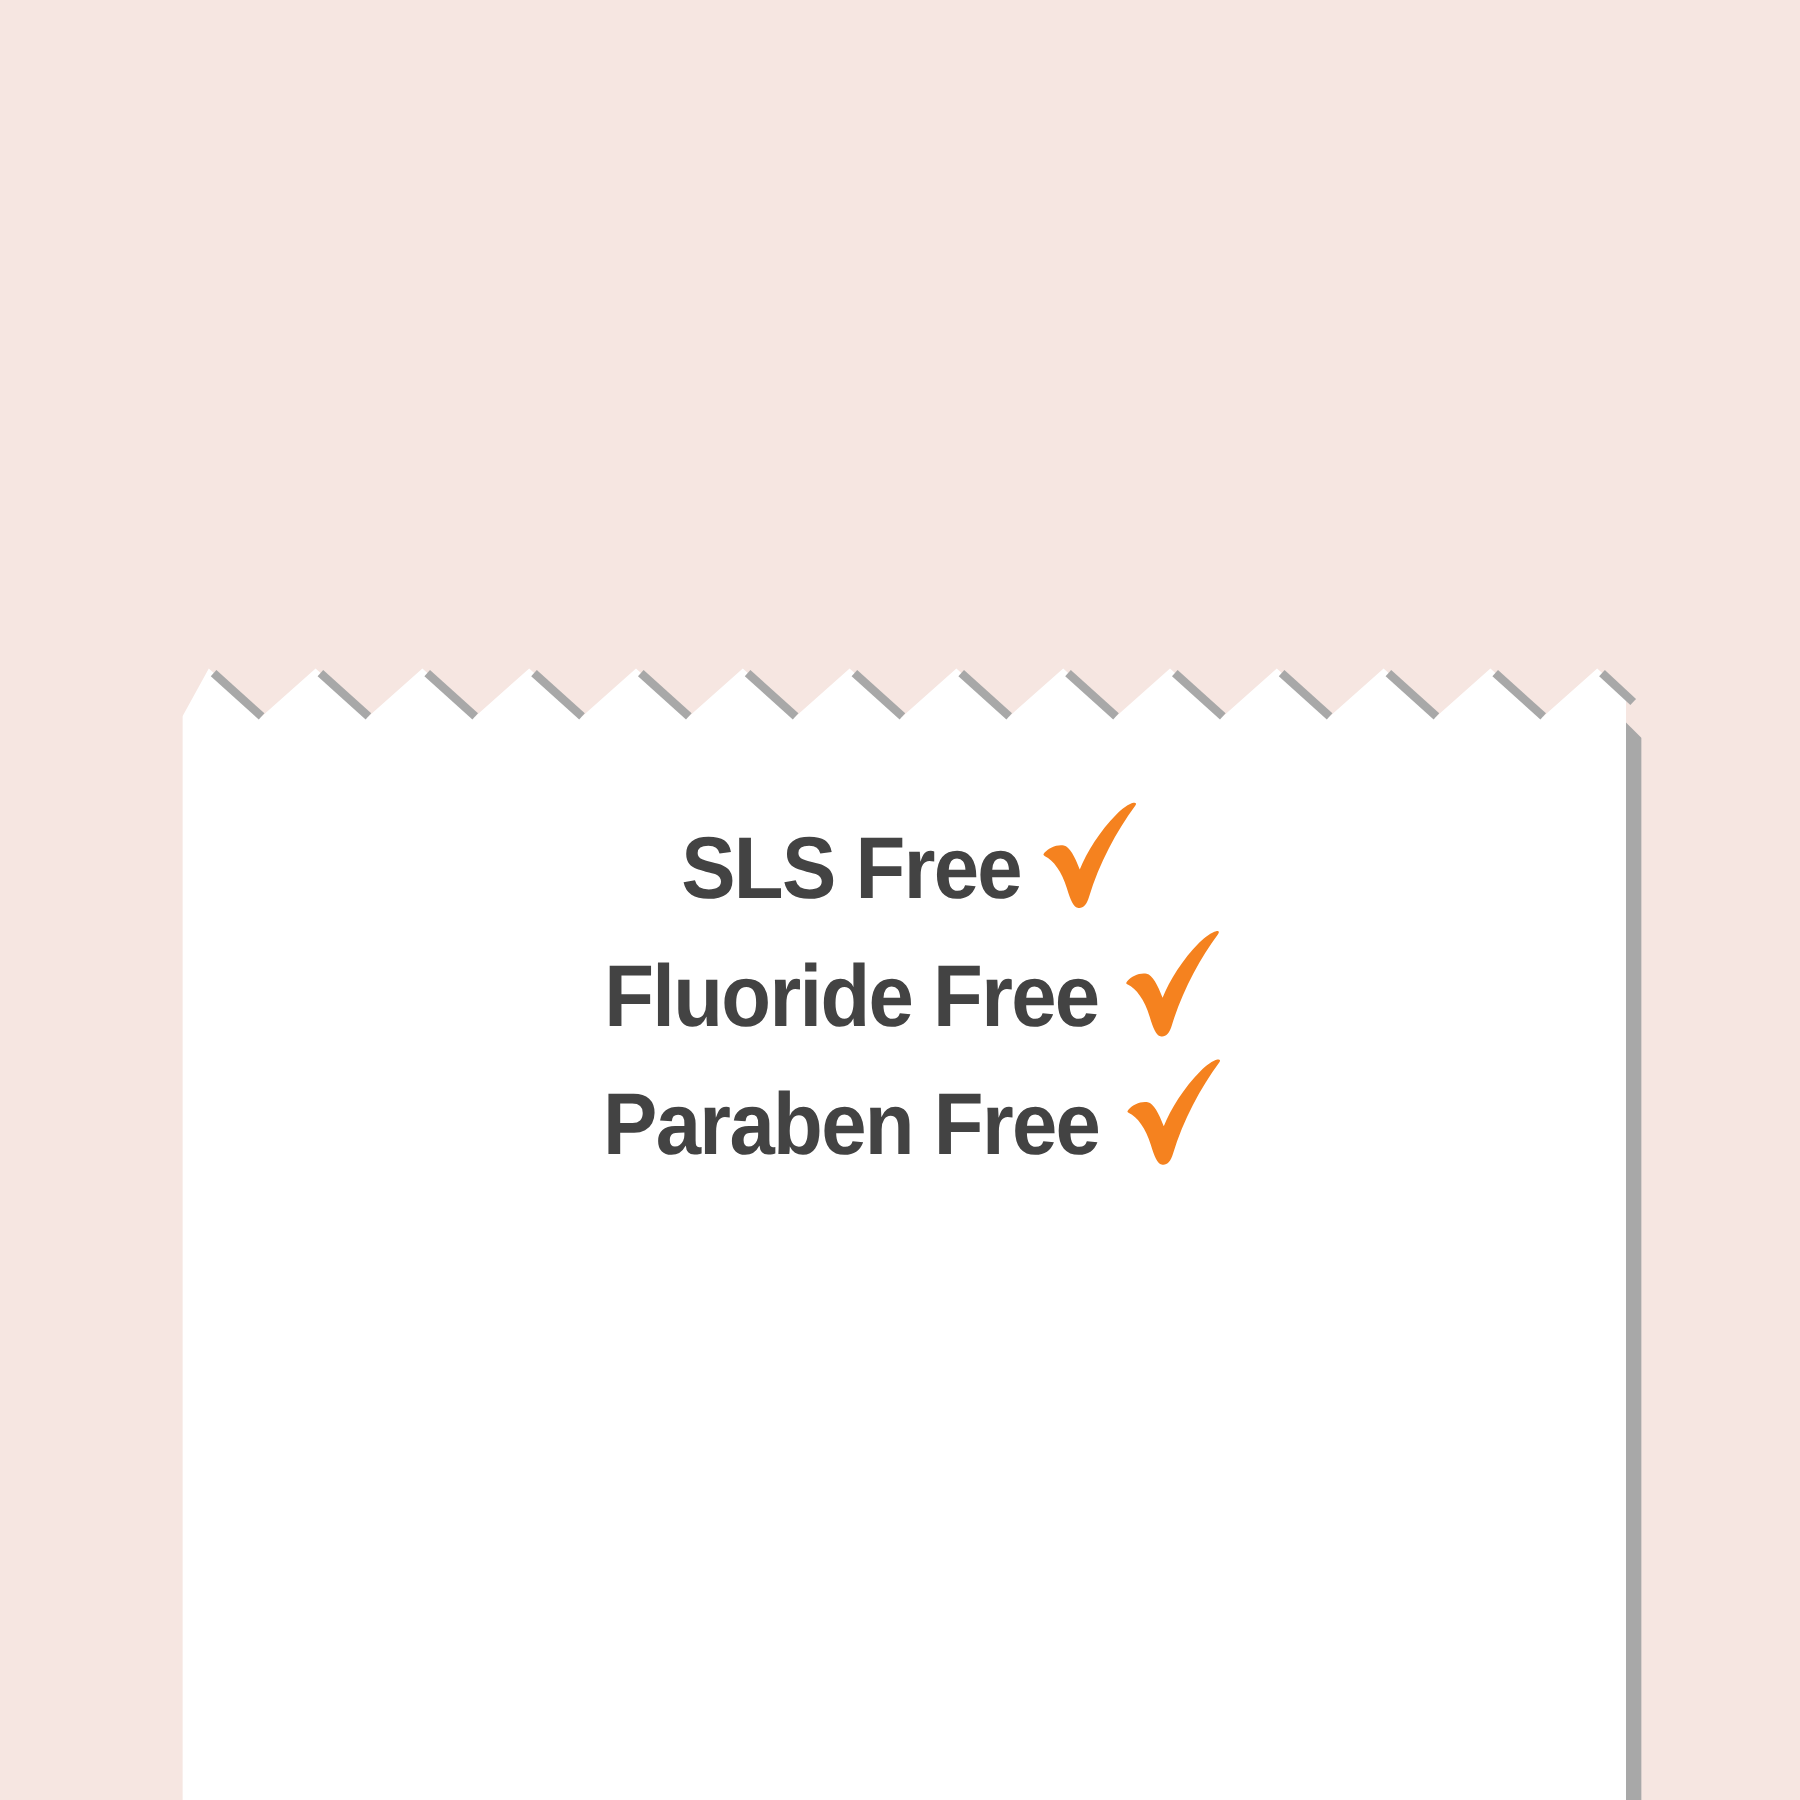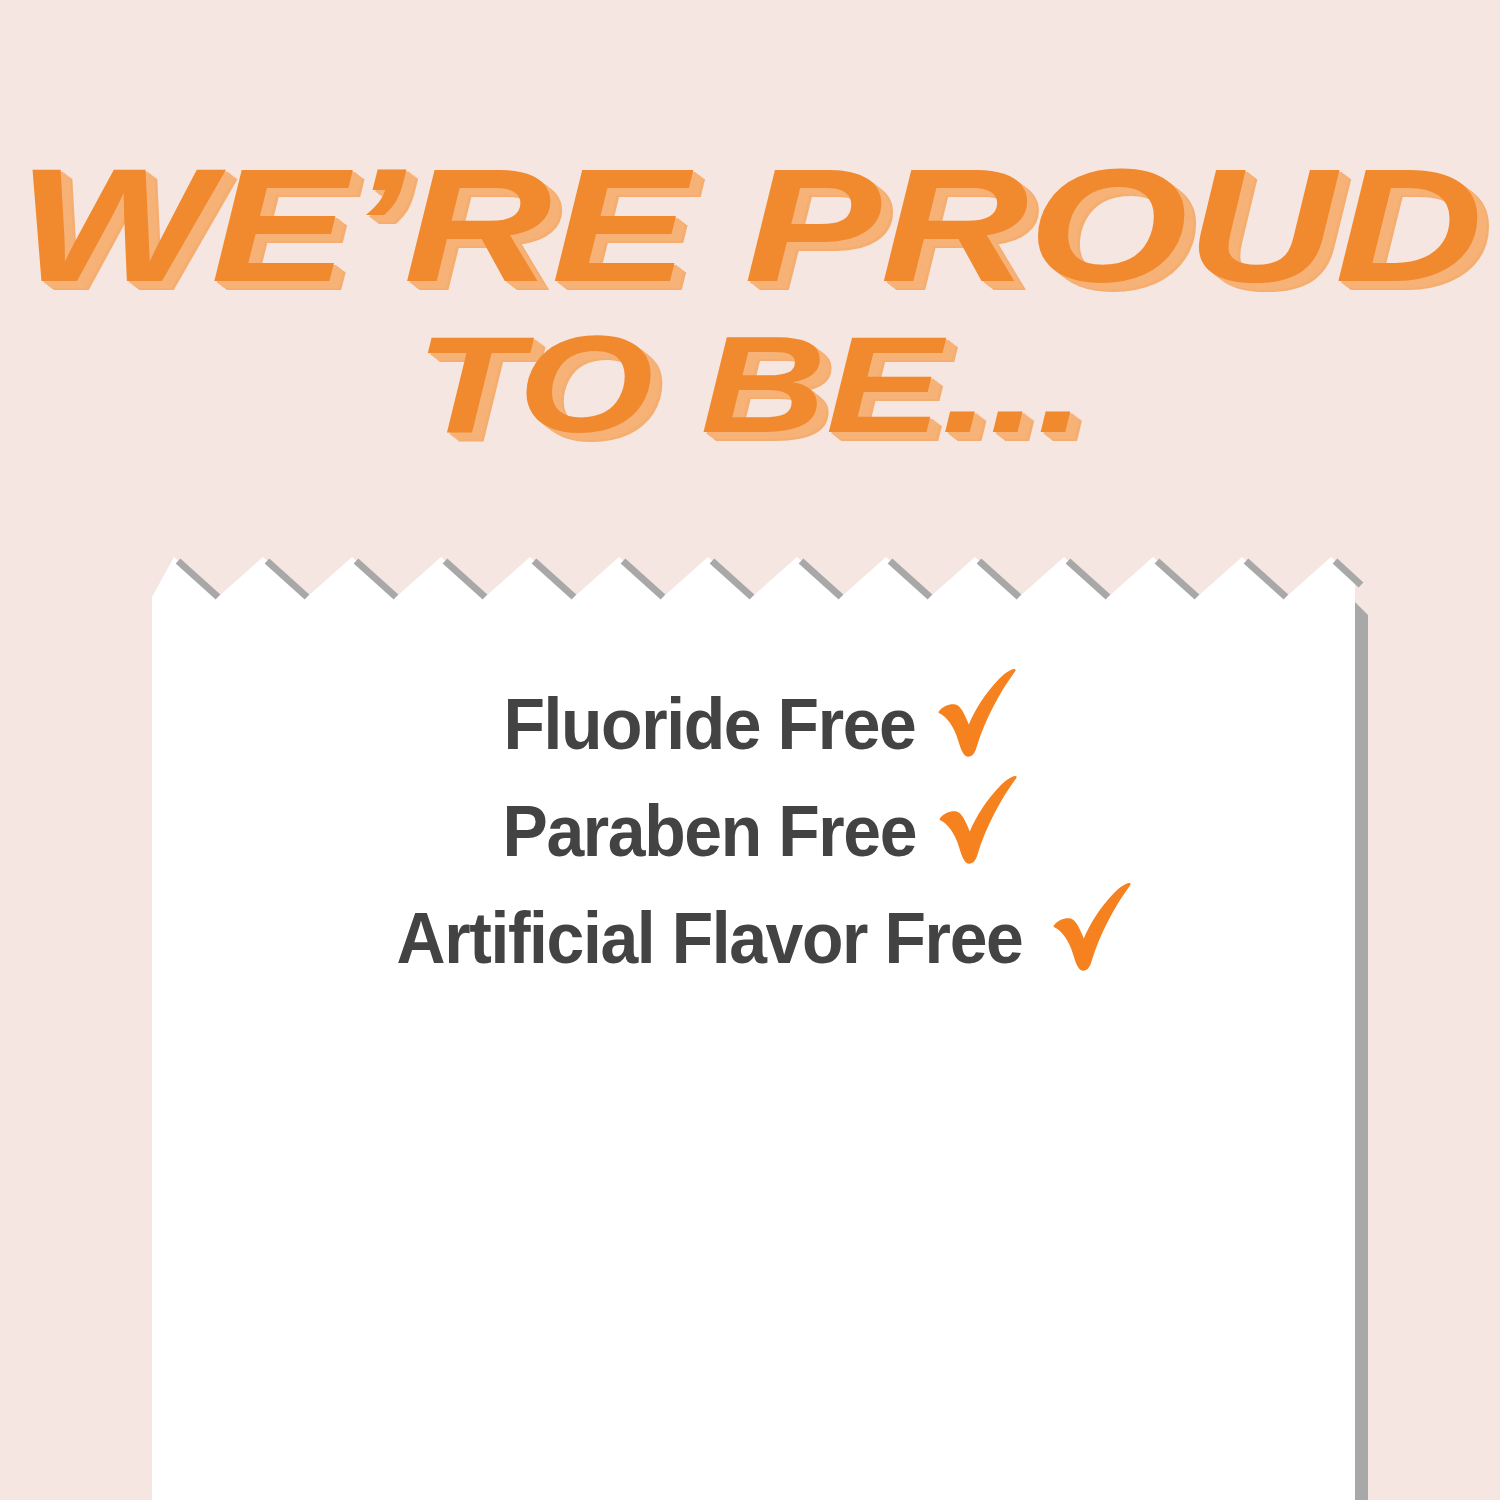--- a/index.html
+++ b/index.html
@@ -120,24 +120,20 @@
     display: block;
     width: 100%;
     height: 100%;
   }
 </style>
 </head>
 <body>
 
 <div class="canvas">
 
-  <div class="headline">
-    <span class="headline-line headline-line-1">WE’RE PROUD</span>
-    <span class="headline-line headline-line-2">TO BE...</span>
-  </div>
 
   <div class="paper-wrap">
     <svg class="paper-svg" width="1216" height="948" viewBox="0 0 1216 948" xmlns="http://www.w3.org/2000/svg">
 
       <polygon points="1203,50 1216,63 1216,948 1203,948" fill="#a8a8a8"></polygon>
 
       <path id="paper-body" fill="#ffffff" d="M 0,948
                L 0,45
                L 22,5
                L 66,45 L 111,5 L 155,45 L 200,5 L 244,45 L 289,5
@@ -161,20 +157,29 @@
         <line x1="916" y1="9" x2="956" y2="45"></line>
         <line x1="1005" y1="9" x2="1045" y2="45"></line>
         <line x1="1094" y1="9" x2="1134" y2="45"></line>
         <line x1="1183" y1="9" x2="1209" y2="33"></line>
       </g>
     </svg>
   </div>
 
   <div class="claims">
 
+    <div class="claim-row">
+      <span class="claim-label">SLS Free</span><span class="check-icon"><svg viewBox="0 0 86 96" xmlns="http://www.w3.org/2000/svg" aria-hidden="true">
+            <path d="M6.5 42.5 C10 38.5 16.5 35.5 22.5 36.5 C27.5 37.6 31.5 45.5 35.8 56.5
+               C41.5 42.5 52.5 24.5 66.5 10.5 C71.5 5.5 76.5 2.0 80.5 1.0
+               C82.5 0.6 83.5 1.5 82.0 3.5 C66.5 24.5 52.0 51.5 43.5 79.5
+               C41.5 86.5 38.0 89.5 34.0 88.5 C30.5 87.6 28.0 82.0 25.0 72.0
+               C21.0 58.5 13.5 48.5 6.8 45.5 C5.0 44.7 5.3 43.9 6.5 42.5 Z" fill="#f5821f"></path>
+          </svg></span>
+    </div>
 
     <div class="claim-row">
       <span class="claim-label">Fluoride Free</span><span class="check-icon"><svg viewBox="0 0 86 96" xmlns="http://www.w3.org/2000/svg" aria-hidden="true">
             <path d="M6.5 42.5 C10 38.5 16.5 35.5 22.5 36.5 C27.5 37.6 31.5 45.5 35.8 56.5
                C41.5 42.5 52.5 24.5 66.5 10.5 C71.5 5.5 76.5 2.0 80.5 1.0
                C82.5 0.6 83.5 1.5 82.0 3.5 C66.5 24.5 52.0 51.5 43.5 79.5
                C41.5 86.5 38.0 89.5 34.0 88.5 C30.5 87.6 28.0 82.0 25.0 72.0
                C21.0 58.5 13.5 48.5 6.8 45.5 C5.0 44.7 5.3 43.9 6.5 42.5 Z" fill="#f5821f"></path>
           </svg></span>
     </div>
@@ -183,27 +188,18 @@
       <span class="claim-label">Paraben Free</span><span class="check-icon"><svg viewBox="0 0 86 96" xmlns="http://www.w3.org/2000/svg" aria-hidden="true">
             <path d="M6.5 42.5 C10 38.5 16.5 35.5 22.5 36.5 C27.5 37.6 31.5 45.5 35.8 56.5
                C41.5 42.5 52.5 24.5 66.5 10.5 C71.5 5.5 76.5 2.0 80.5 1.0
                C82.5 0.6 83.5 1.5 82.0 3.5 C66.5 24.5 52.0 51.5 43.5 79.5
                C41.5 86.5 38.0 89.5 34.0 88.5 C30.5 87.6 28.0 82.0 25.0 72.0
                C21.0 58.5 13.5 48.5 6.8 45.5 C5.0 44.7 5.3 43.9 6.5 42.5 Z" fill="#f5821f"></path>
           </svg></span>
     </div>
 
 
-    <div class="claim-row">
-      <span class="claim-label">Artificial Flavor Free</span><span class="check-icon"><svg viewBox="0 0 86 96" xmlns="http://www.w3.org/2000/svg" aria-hidden="true">
-            <path d="M6.5 42.5 C10 38.5 16.5 35.5 22.5 36.5 C27.5 37.6 31.5 45.5 35.8 56.5
-               C41.5 42.5 52.5 24.5 66.5 10.5 C71.5 5.5 76.5 2.0 80.5 1.0
-               C82.5 0.6 83.5 1.5 82.0 3.5 C66.5 24.5 52.0 51.5 43.5 79.5
-               C41.5 86.5 38.0 89.5 34.0 88.5 C30.5 87.6 28.0 82.0 25.0 72.0
-               C21.0 58.5 13.5 48.5 6.8 45.5 C5.0 44.7 5.3 43.9 6.5 42.5 Z" fill="#f5821f"></path>
-          </svg></span>
-    </div>
 
 
 
   </div>
 
 </div>
 
 </body></html>

